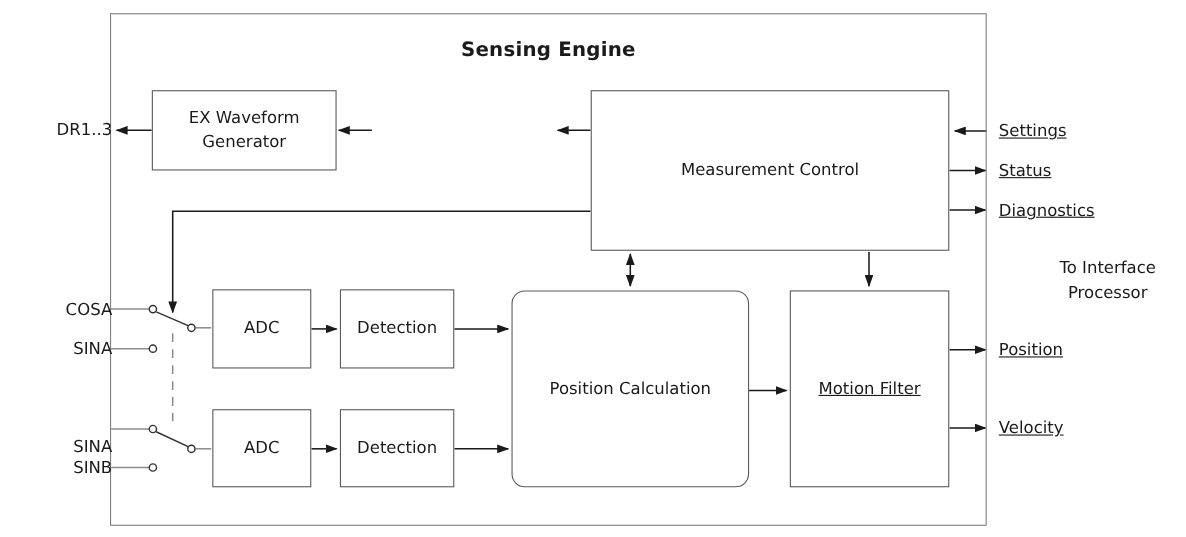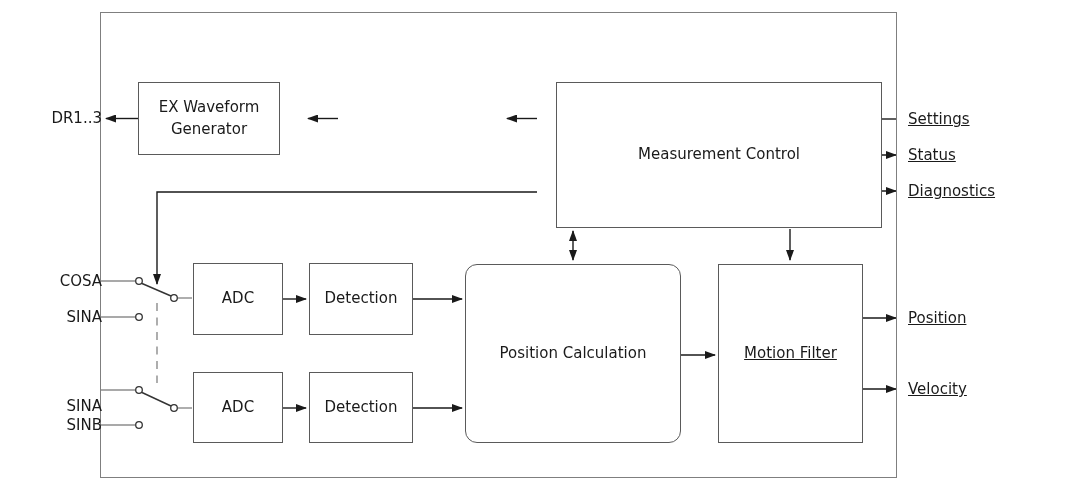--- a/index.html
+++ b/index.html
@@ -14,23 +14,23 @@
   }
   .title{
     position:absolute;left:100px;top:35px;width:797px;text-align:center;
     font-size:18px;font-weight:bold;letter-spacing:.2px;
   }
   .block{
     position:absolute;box-sizing:border-box;border:1.6px solid #5a5a5a;background:#ffffff;
     display:flex;align-items:center;justify-content:center;text-align:center;
     font-size:15px;line-height:1.45;padding:2px;
   }
-  .b-exwg{left:138px;top:82px;width:142px;height:73px;}
+  .b-exwg{left:138px;top:82px;width:168px;height:73px;}
   .b-exfc{left:338px;top:82px;width:164px;height:73px;}
-  .b-mc  {left:537px;top:82px;width:326px;height:146px;margin-left:19px;}
+  .b-mc  {left:537px;top:82px;width:326px;height:146px;}
   .b-adc1{left:193px;top:263px;width:90px;height:72px;}
   .b-det1{left:309px;top:263px;width:104px;height:72px;}
   .b-adc2{left:193px;top:372px;width:90px;height:71px;}
   .b-det2{left:309px;top:372px;width:104px;height:71px;}
   .b-pc  {left:465px;top:264px;width:216px;height:179px;border-radius:12px;}
   .b-mf  {left:718px;top:264px;width:145px;height:179px;text-decoration:underline;}
   .plabel{position:absolute;font-size:15px;line-height:20px;white-space:nowrap;}
   .pleft{left:0;width:90px;text-align:right;margin-left:12px;}
   .pright{left:908px;text-align:left;text-decoration:underline;}
   .annot{
@@ -93,20 +93,21 @@
       <circle cx="139" cy="281" r="3.3"></circle>
       <circle cx="139" cy="317" r="3.3"></circle>
       <circle cx="174" cy="298" r="3.3"></circle>
       <circle cx="139" cy="390" r="3.3"></circle>
       <circle cx="139" cy="425" r="3.3"></circle>
       <circle cx="174" cy="408" r="3.3"></circle>
     </g>
   </svg>
 
   <div class="outer"></div>
+  <div class="title">Sensing Engine</div>
 
   <div class="block b-exwg">
     <span>EX Waveform Generator</span>
   </div>
   <div class="block b-mc">
     <span>Measurement Control</span>
   </div>
   <div class="block b-adc1">
     <span>ADC</span>
   </div>
@@ -128,16 +129,17 @@
 
   <div class="plabel pleft" style="top:108px">DR1..3</div>
   <div class="plabel pleft" style="top:271px">COSA</div>
   <div class="plabel pleft" style="top:307px">SINA</div>
   <div class="plabel pleft" style="top:396px">SINA</div>
   <div class="plabel pleft" style="top:415px">SINB</div>
 
   <div class="plabel pright" style="top:109px">Settings</div>
   <div class="plabel pright" style="top:145px">Status</div>
   <div class="plabel pright" style="top:181px">Diagnostics</div>
+  <div class="annot">To Interface Processor</div>
   <div class="plabel pright" style="top:308px">Position</div>
   <div class="plabel pright" style="top:379px">Velocity</div>
 
 </div>
 
 </body></html>

